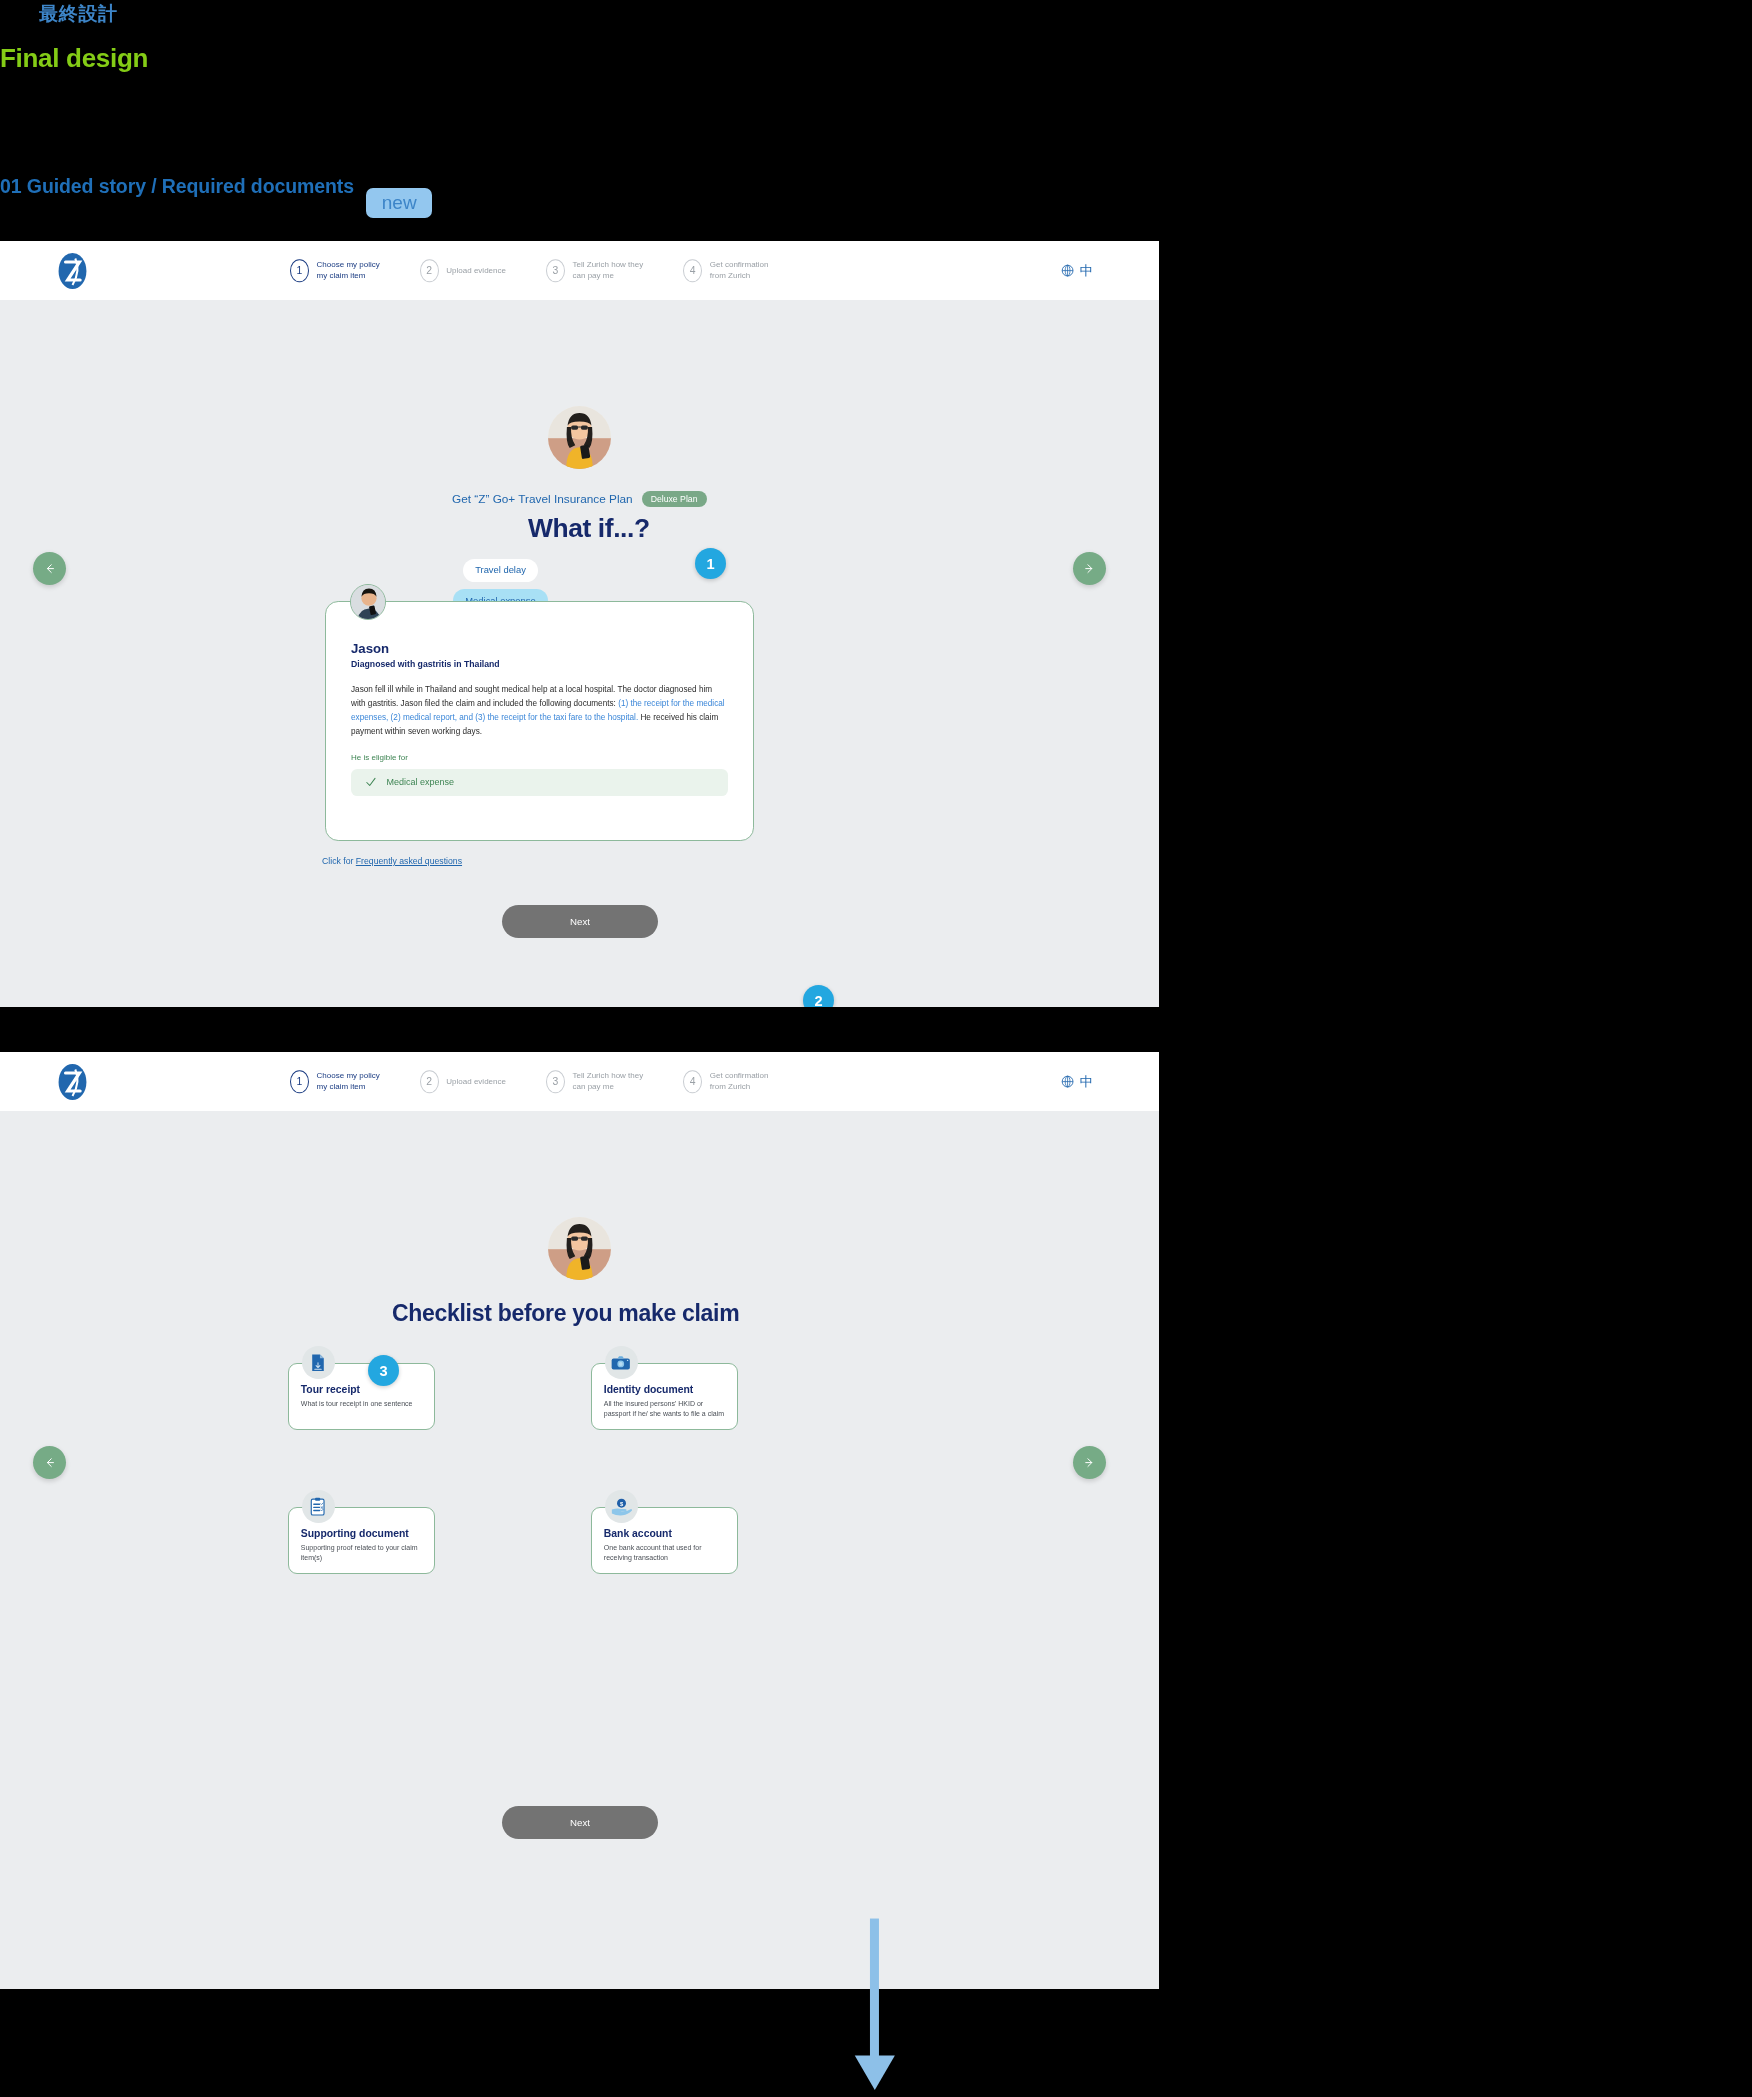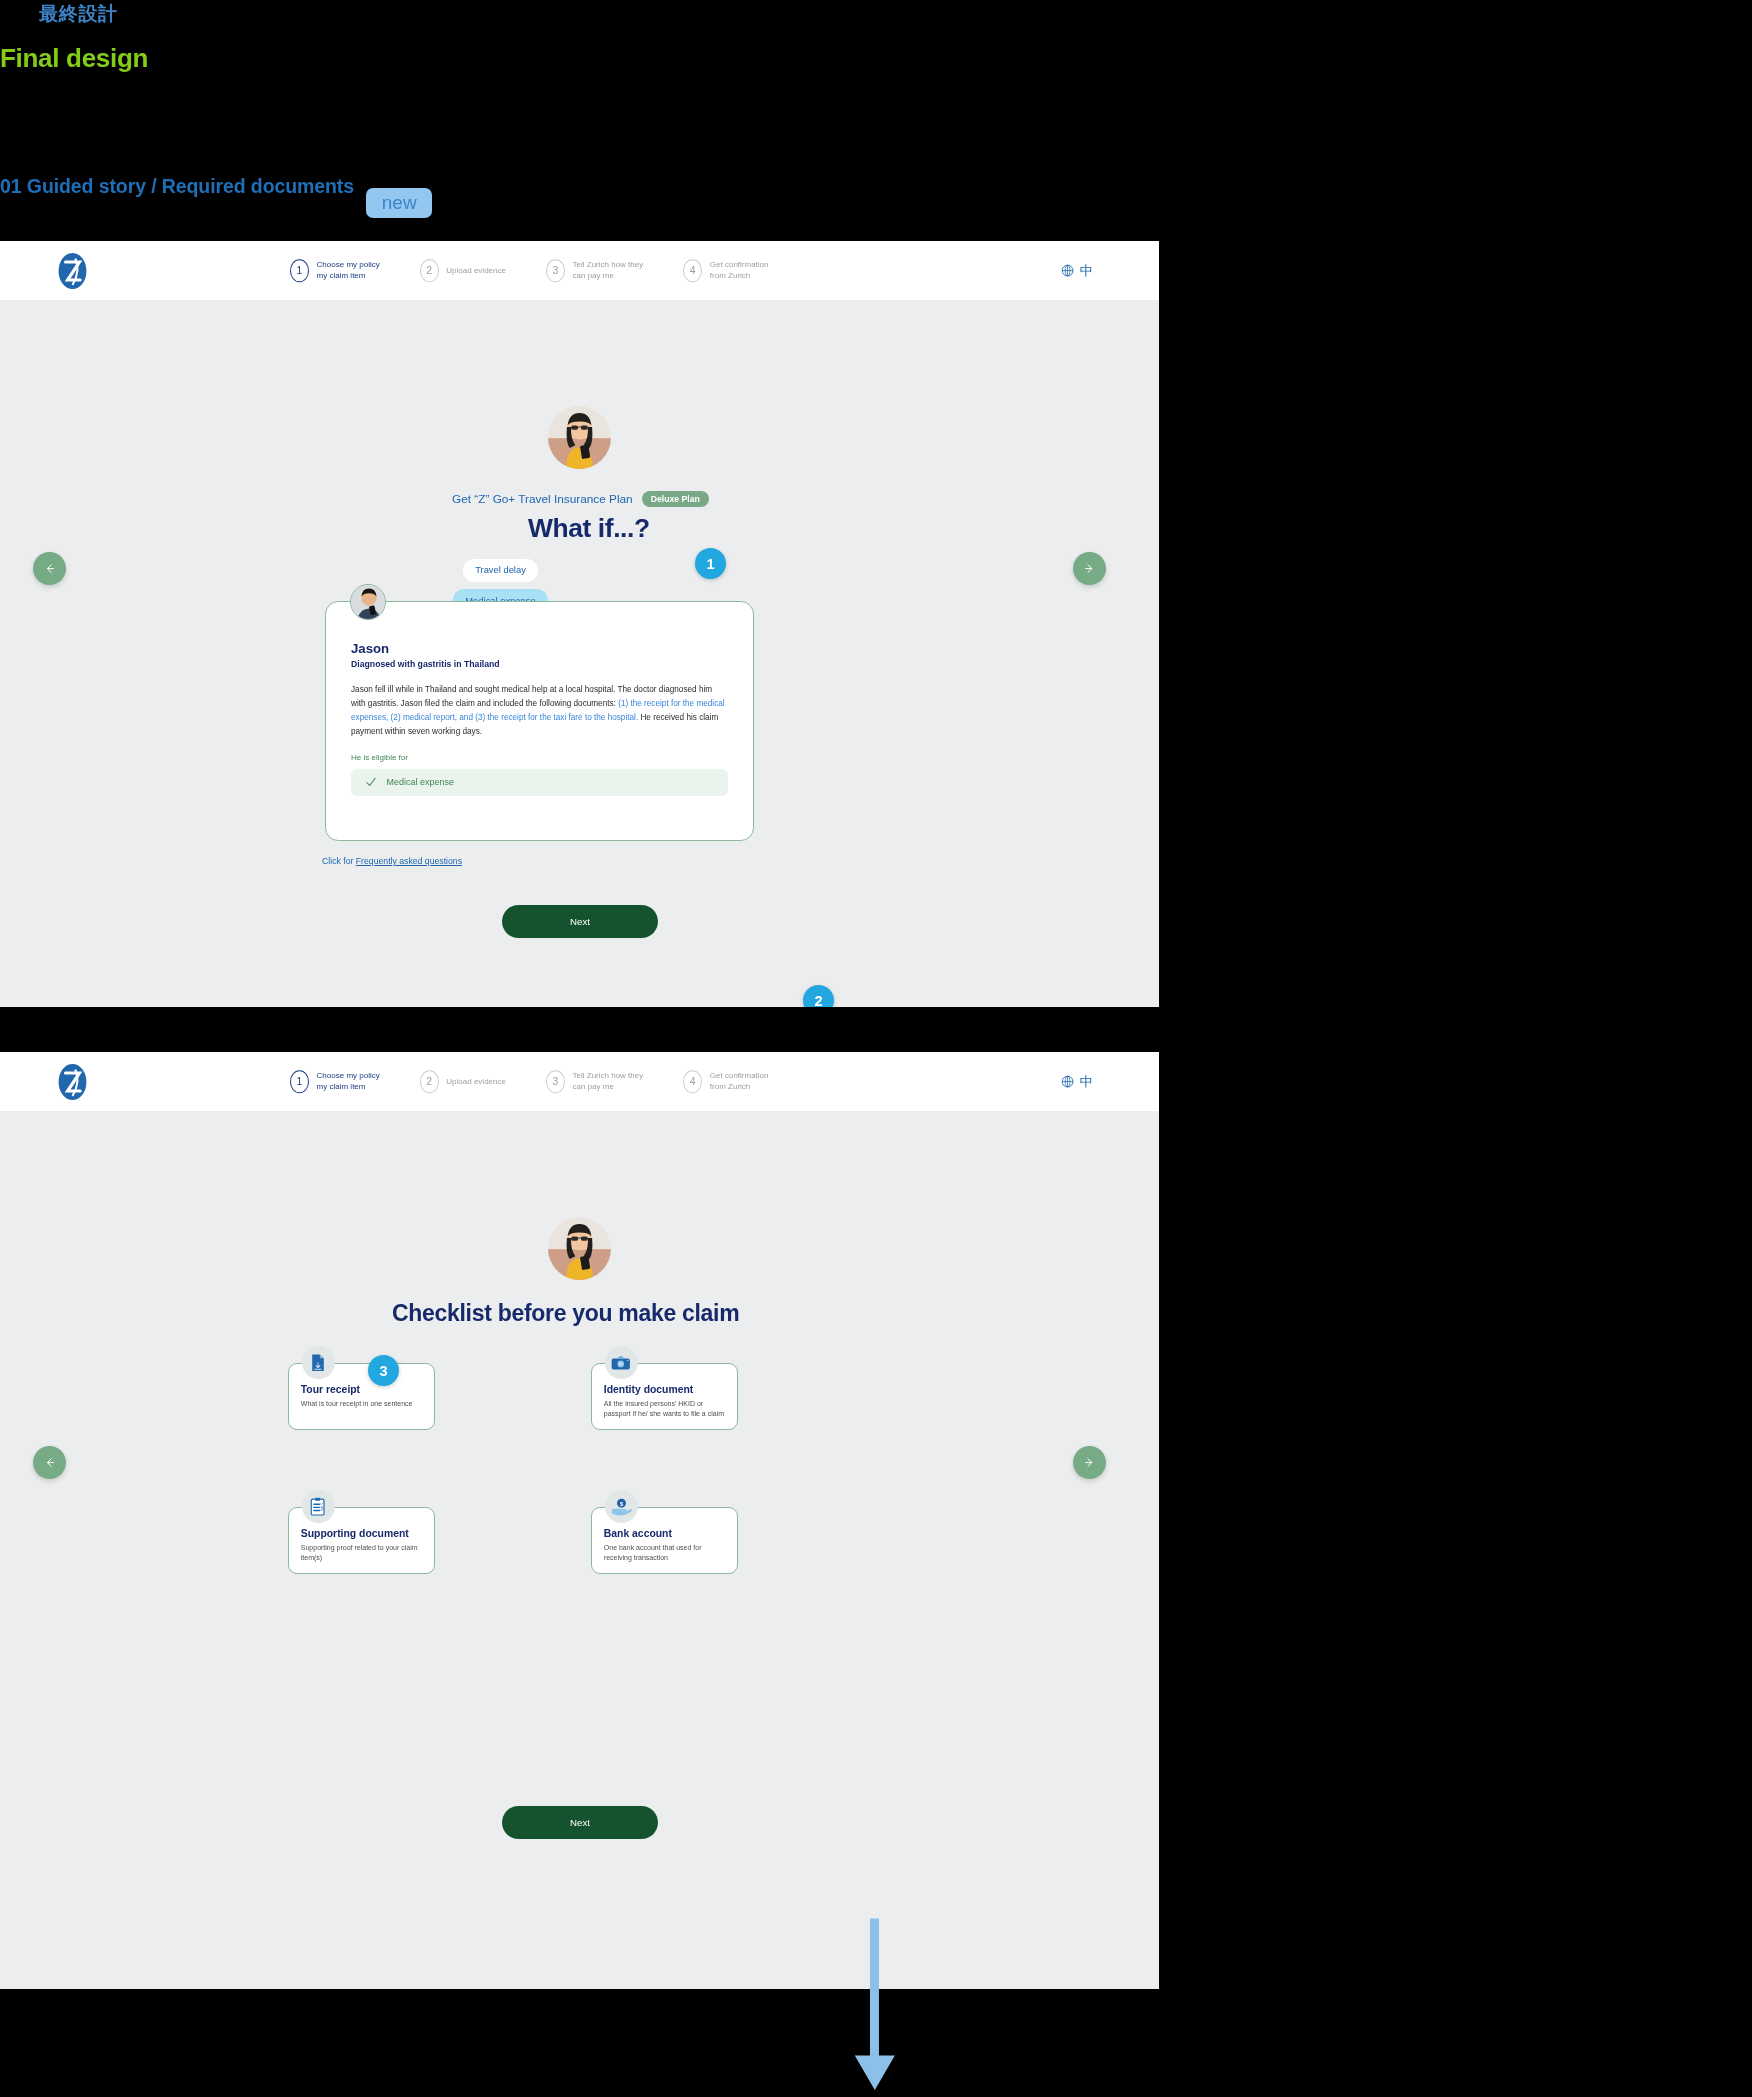--- a/index.html
+++ b/index.html
@@ -90,21 +90,21 @@
   }
   .hero-avatar .ph { width: 100%; height: 100%; display: block; }
 
   .plan-line {
     position: absolute; display: flex; align-items: center; gap: 9px;
     white-space: nowrap;
   }
   .plan-text { font-size: 11.8px; color: #2167ae; }
   .plan-chip {
     background: #79a887; color: #fff; font-size: 8.7px;
-    border-radius: 9.7px; padding: 3.5px 9px 4.2px 9px; line-height: 1; font-weight: bold;
+    border-radius: 9.7px; padding: 3.5px 9px 4.2px 9px; line-height: 1;
   }
   .what-if {
     position: absolute; font-size: 26.4px; font-weight: 700; color: #16296b;
     letter-spacing: -0.4px; white-space: nowrap;
   }
 
   .pill-row { position: absolute; display: flex; align-items: center; gap: 7.6px; flex-direction: column; }
   .pill {
     background: #fff; color: #2167ae; font-size: 9.4px;
     border-radius: 12.5px; padding: 6.3px 12.5px 7px 12.5px; line-height: 1; white-space: nowrap;
@@ -129,21 +129,21 @@
   .eligible-box {
     margin-top: 6.3px; background: #eaf3ec; border-radius: 6.3px;
     display: flex; align-items: center; gap: 9.7px; padding: 7.6px 14px;
   }
   .eligible-box .txt { font-size: 9px; color: #3f8554; }
 
   .faq-line { position: absolute; font-size: 8.7px; color: #2167ae; white-space: nowrap; }
   .faq-line u { text-decoration: underline; }
 
   .next-btn {
-    position: absolute; background: #14532d; color: #fff;
+    position: absolute; background: #737373; color: #fff;
     border-radius: 16.7px; display: flex; align-items: center; justify-content: center;
     font-size: 9.7px; border: none; cursor: pointer;
   }
 
   
   .checklist-title {
     position: absolute; font-size: 23px; font-weight: 700; color: #16296b;
     letter-spacing: -0.3px; white-space: nowrap;
   }
   .doc-card {

